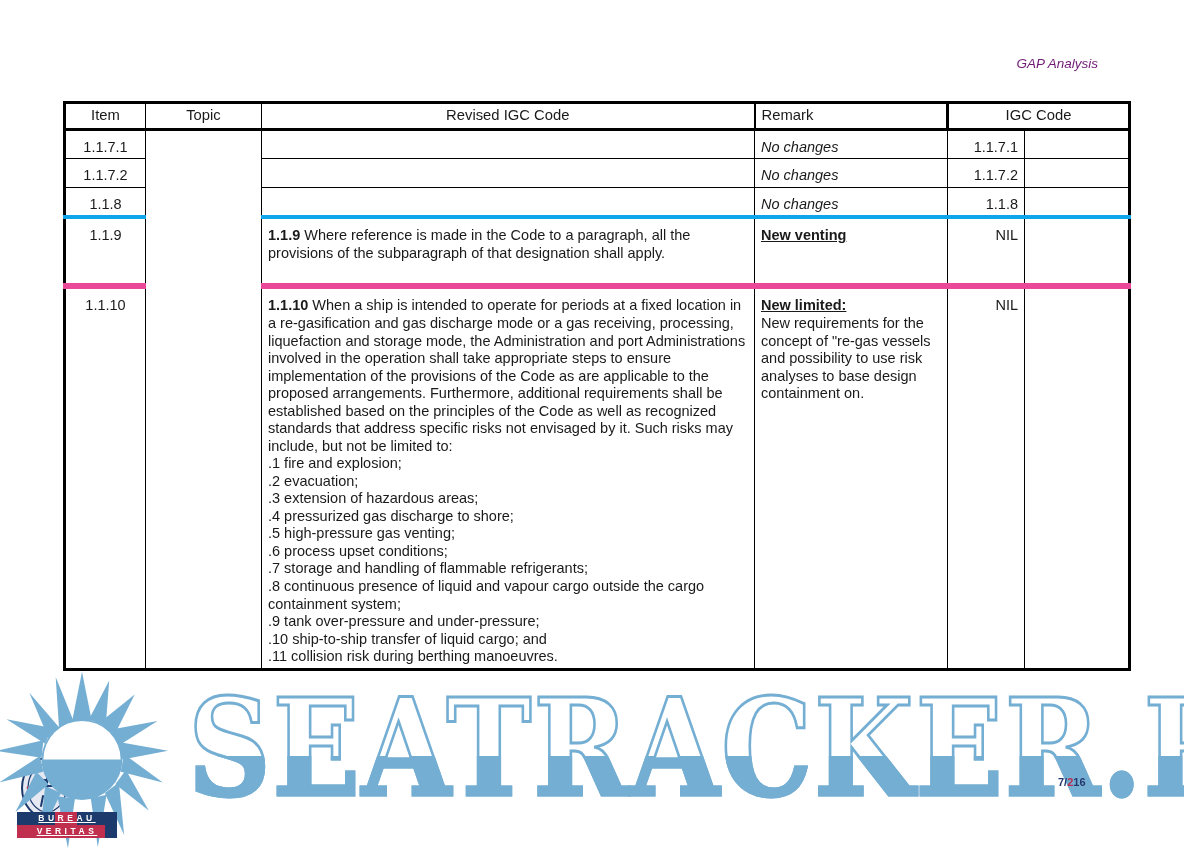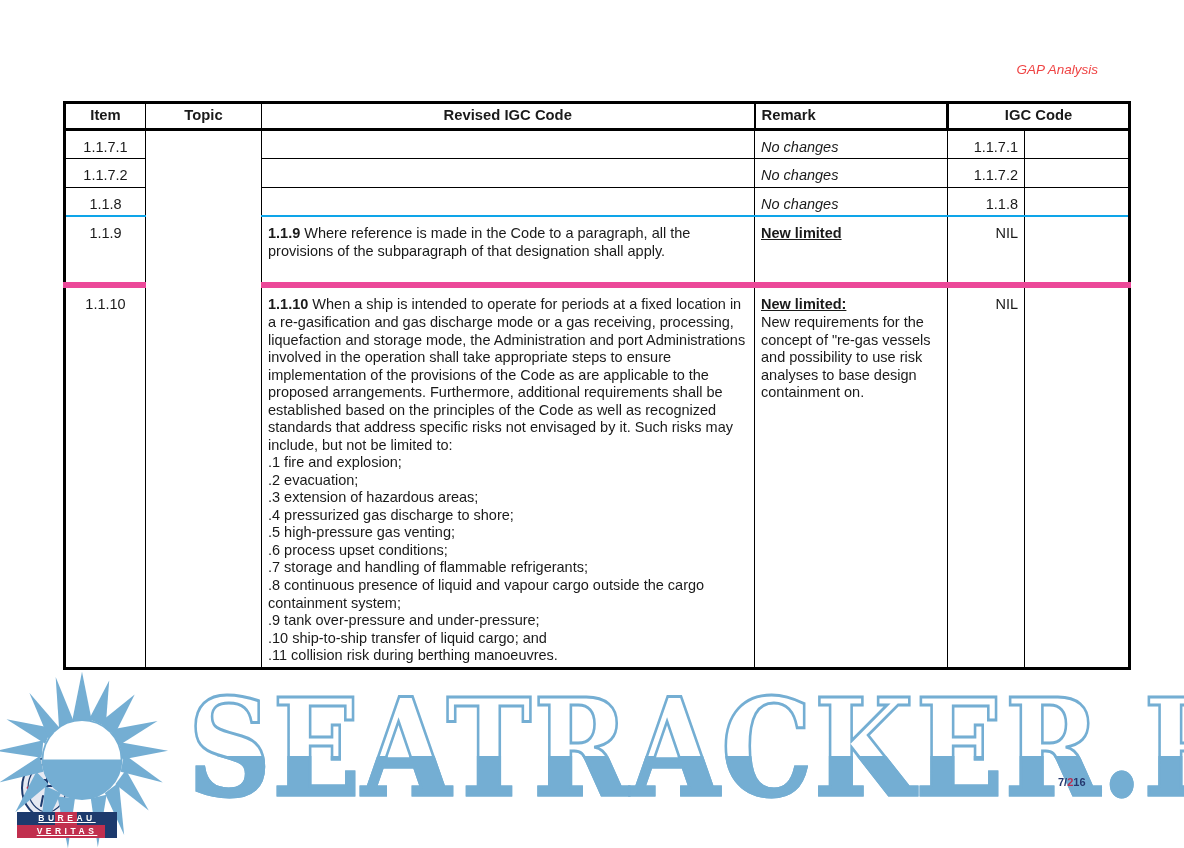--- a/index.html
+++ b/index.html
@@ -3,47 +3,47 @@
 <meta charset="utf-8">
 <style>
   html,body{margin:0;padding:0;}
   body{
     width:1184px;height:848px;position:relative;overflow:hidden;
     background:#ffffff;color:#1a1a1a;
     font-family:"Liberation Sans", sans-serif;
   }
   
   .doc-header{
-    position:absolute;top:62px;right:86px;
-    font-style:italic;font-size:13.5px;color:#ef4444;
+    position:absolute;top:56px;right:86px;
+    font-style:italic;font-size:13.5px;color:#701a75;
   }
   
   table.gap-table{
     position:absolute;left:63px;top:101px;width:1065px;
     border-collapse:collapse;table-layout:fixed;
     border:3px solid #000;
   }
   .gap-table th,.gap-table td{
     border:1px solid #000;
     font-size:14.5px;line-height:1.21;
     padding:8px 6px 2px 6px;
     vertical-align:top;overflow:hidden;
     word-wrap:break-word;
   }
   .gap-table th{
-    font-weight:bold;text-align:center;font-size:14.8px;
+    font-weight:normal;text-align:center;font-size:14.8px;
     padding:3px 6px;border-bottom:3px solid #000;
   }
   th.remark-h{text-align:left;margin-top:47px;}
   .topic-merged{border-right:3px solid #000;}
   .remark-cell,th.remark-h{border-left:2px solid #000;}
   .igc1,th.igc-h{border-left:3px solid #000;}
   .item-cell{text-align:center;}
   .igc1{text-align:right;padding-right:8px;}
-  .row-thick td{border-top:2px solid #0ea5e9;margin-top:11px;}
+  .row-thick td{border-top:4px solid #0ea5e9;margin-top:11px;}
   .row-med td{border-top:6px solid #ec4899;}
   .it{font-style:italic;}
   .bd{font-weight:bold;}
   .hd{font-weight:bold;text-decoration:underline;}
   .pre-lines{white-space:pre-line;}
   
   .watermark-text{
     position:absolute;left:188px;top:680px;z-index:10;
     font-family:"DejaVu Serif", serif;font-weight:700;
     font-size:135px;line-height:1;letter-spacing:2px;white-space:nowrap;
@@ -112,21 +112,21 @@
   <tr style="height:21px">
     <td class="item-cell">1.1.8</td>
     <td></td>
     <td class="remark-cell it">No changes</td>
     <td class="igc1">1.1.8</td>
     <td></td>
   </tr>
   <tr style="height:69px" class="row-thick">
     <td class="item-cell">1.1.9</td>
     <td><span class="bd">1.1.9</span><span> Where reference is made in the Code to a paragraph, all the provisions of the subparagraph of that designation shall apply.</span></td>
-    <td class="remark-cell"><span class="hd">New limited</span></td>
+    <td class="remark-cell"><span class="hd">New venting</span></td>
     <td class="igc1">NIL</td>
     <td></td>
   </tr>
   <tr style="height:372px" class="row-med">
     <td class="item-cell">1.1.10</td>
     <td><span class="bd">1.1.10</span><span> When a ship is intended to operate for periods at a fixed location in a re-gasification and gas discharge mode or a gas receiving, processing, liquefaction and storage mode, the Administration and port Administrations involved in the operation shall take appropriate steps to ensure implementation of the provisions of the Code as are applicable to the proposed arrangements. Furthermore, additional requirements shall be established based on the principles of the Code as well as recognized standards that address specific risks not envisaged by it. Such risks may include, but not be limited to:</span><div class="pre-lines">.1 fire and explosion;
 .2 evacuation;
 .3 extension of hazardous areas;
 .4 pressurized gas discharge to shore;
 .5 high-pressure gas venting;

